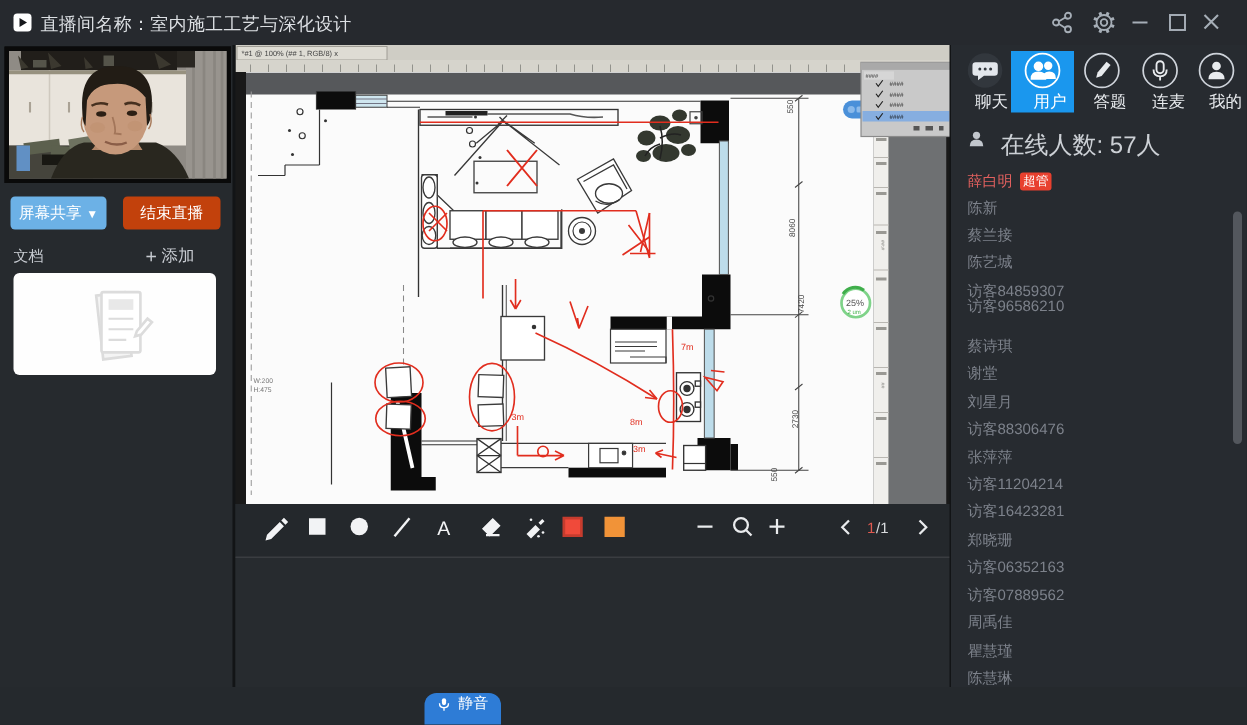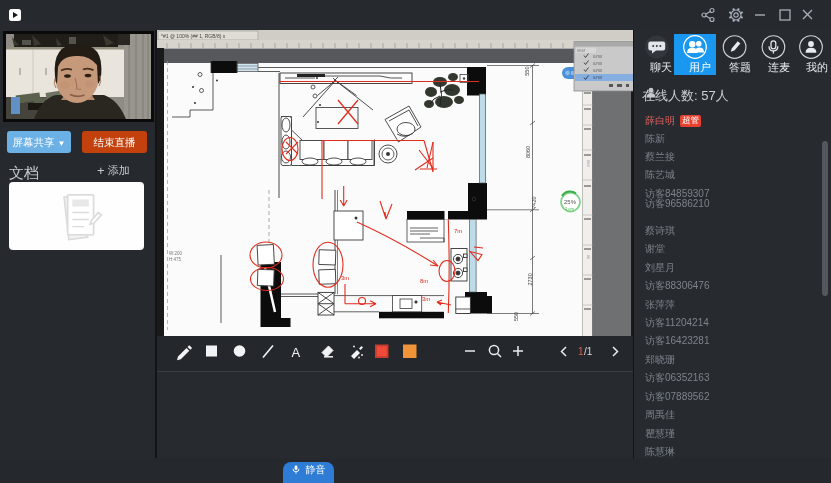--- a/index.html
+++ b/index.html
@@ -8,44 +8,45 @@
 .abs{position:absolute}
 #topbar{left:0;top:0;width:831px;height:30px;background:#26292e}
 #title{left:27px;top:8px;font-size:12px;color:#dcdfe3;letter-spacing:.2px}
 #logo{left:9px;top:9px;width:12px;height:12px;background:#fff;border-radius:2.5px}
 #logo:after{content:"";position:absolute;left:4.2px;top:3px;border-left:5px solid #16181c;border-top:3.2px solid transparent;border-bottom:3.2px solid transparent}
 #leftcol{left:0;top:30px;width:155px;height:428px;background:#262a2e}
 #cam{left:3px;top:1px;width:151px;height:91px;background:#000}
 .btn{top:101px;height:22px;border-radius:3px;color:#fff;font-size:10.5px;text-align:center;line-height:22px}
 #btnblue{left:7px;width:64px;background:#6cb1e6}
 #btnred{left:82px;width:65px;background:#c2410c}
-#doclabel{left:9px;top:134px;font-size:15px;color:#c7cbd1}
+#doclabel{left:9px;top:134px;font-size:10px;color:#c7cbd1}
 #addlabel{left:97px;top:133px;font-size:11px;color:#c7cbd1}
 #doccard{left:9px;top:152px;width:135px;height:68px;background:#fefefe;border-radius:4px}
 #vdiv1{left:155px;top:30px;width:2px;height:428px;background:#121416}
 #canvas{left:157px;top:30px;width:477px;height:306px;background:#151515}
 #toolbar{left:157px;top:336px;width:477px;height:35px;background:#24282c}
 #belowbar{left:157px;top:371px;width:477px;height:87px;background:#272b2f;border-top:1px solid #3a3d41}
 #rightcol{left:634px;top:30px;width:197px;height:428px;background:#272b30}
 #vdiv2{left:633px;top:30px;width:1px;height:428px;background:#121416}
 #bottombar{left:0;top:458px;width:831px;height:25px;background:#25282c;border-top:1px solid #17191c}
 .bbt{top:6px;font-size:11px;color:#c6cad0;letter-spacing:.8px}
-#onlinerow{left:8px;top:57px;font-size:13px;color:#ccd0d5}
+#onlinerow{left:33px;top:57px;font-size:16px;color:#ccd0d5}
 .urow{position:absolute;left:11px;font-size:10px;color:#7d828b;white-space:nowrap}
 .tablbl{position:absolute;top:30px;width:52px;text-align:center;font-size:11px;color:#e8ebee}
 #activetab{left:40px;top:4px;width:42px;height:41px;background:#1a97ee}
 #scrollbar{left:188px;top:111px;width:6px;height:155px;background:#53575d;border-radius:3px}
 #mutepill{left:283px;top:462px;width:51px;height:31px;background:#2e7cd6;border-radius:8px;color:#fff;font-size:10px;text-align:center;line-height:15px}
 svg{display:block}
 </style>
 </head>
 <body>
 <div id="app">
 <div id="topbar" class="abs"></div>
 <div id="logo" class="abs"></div>
+<div id="title" class="abs">直播间名称：室内施工工艺与深化设计</div>
 <svg id="winicons" class="abs" style="left:698px;top:6px" width="125" height="18" viewBox="0 0 125 18">
 <g stroke="#a6aeb7" stroke-width="1.2" fill="none">
 <circle cx="14" cy="4.5" r="2"></circle>
         <circle cx="6" cy="9" r="2"></circle>
         <circle cx="14" cy="13.5" r="2"></circle>
 <path d="M8 8.1 L12.2 5.6 M8 10 L12.2 12.6"></path>
 <circle cx="38" cy="9" r="2.2"></circle>
         <circle cx="38" cy="9" r="5"></circle>
         <path d="M42.6 10.9 L44.7 11.8 M39.9 13.6 L40.8 15.7 M36.1 13.6 L35.2 15.7 M33.4 10.9 L31.3 11.8 M33.4 7.1 L31.3 6.2 M36.1 4.4 L35.2 2.3 M39.9 4.4 L40.8 2.3 M42.6 7.1 L44.7 6.2" stroke-width="2"></path>
 <path d="M57 9 h10" stroke-width="1.4"></path>

